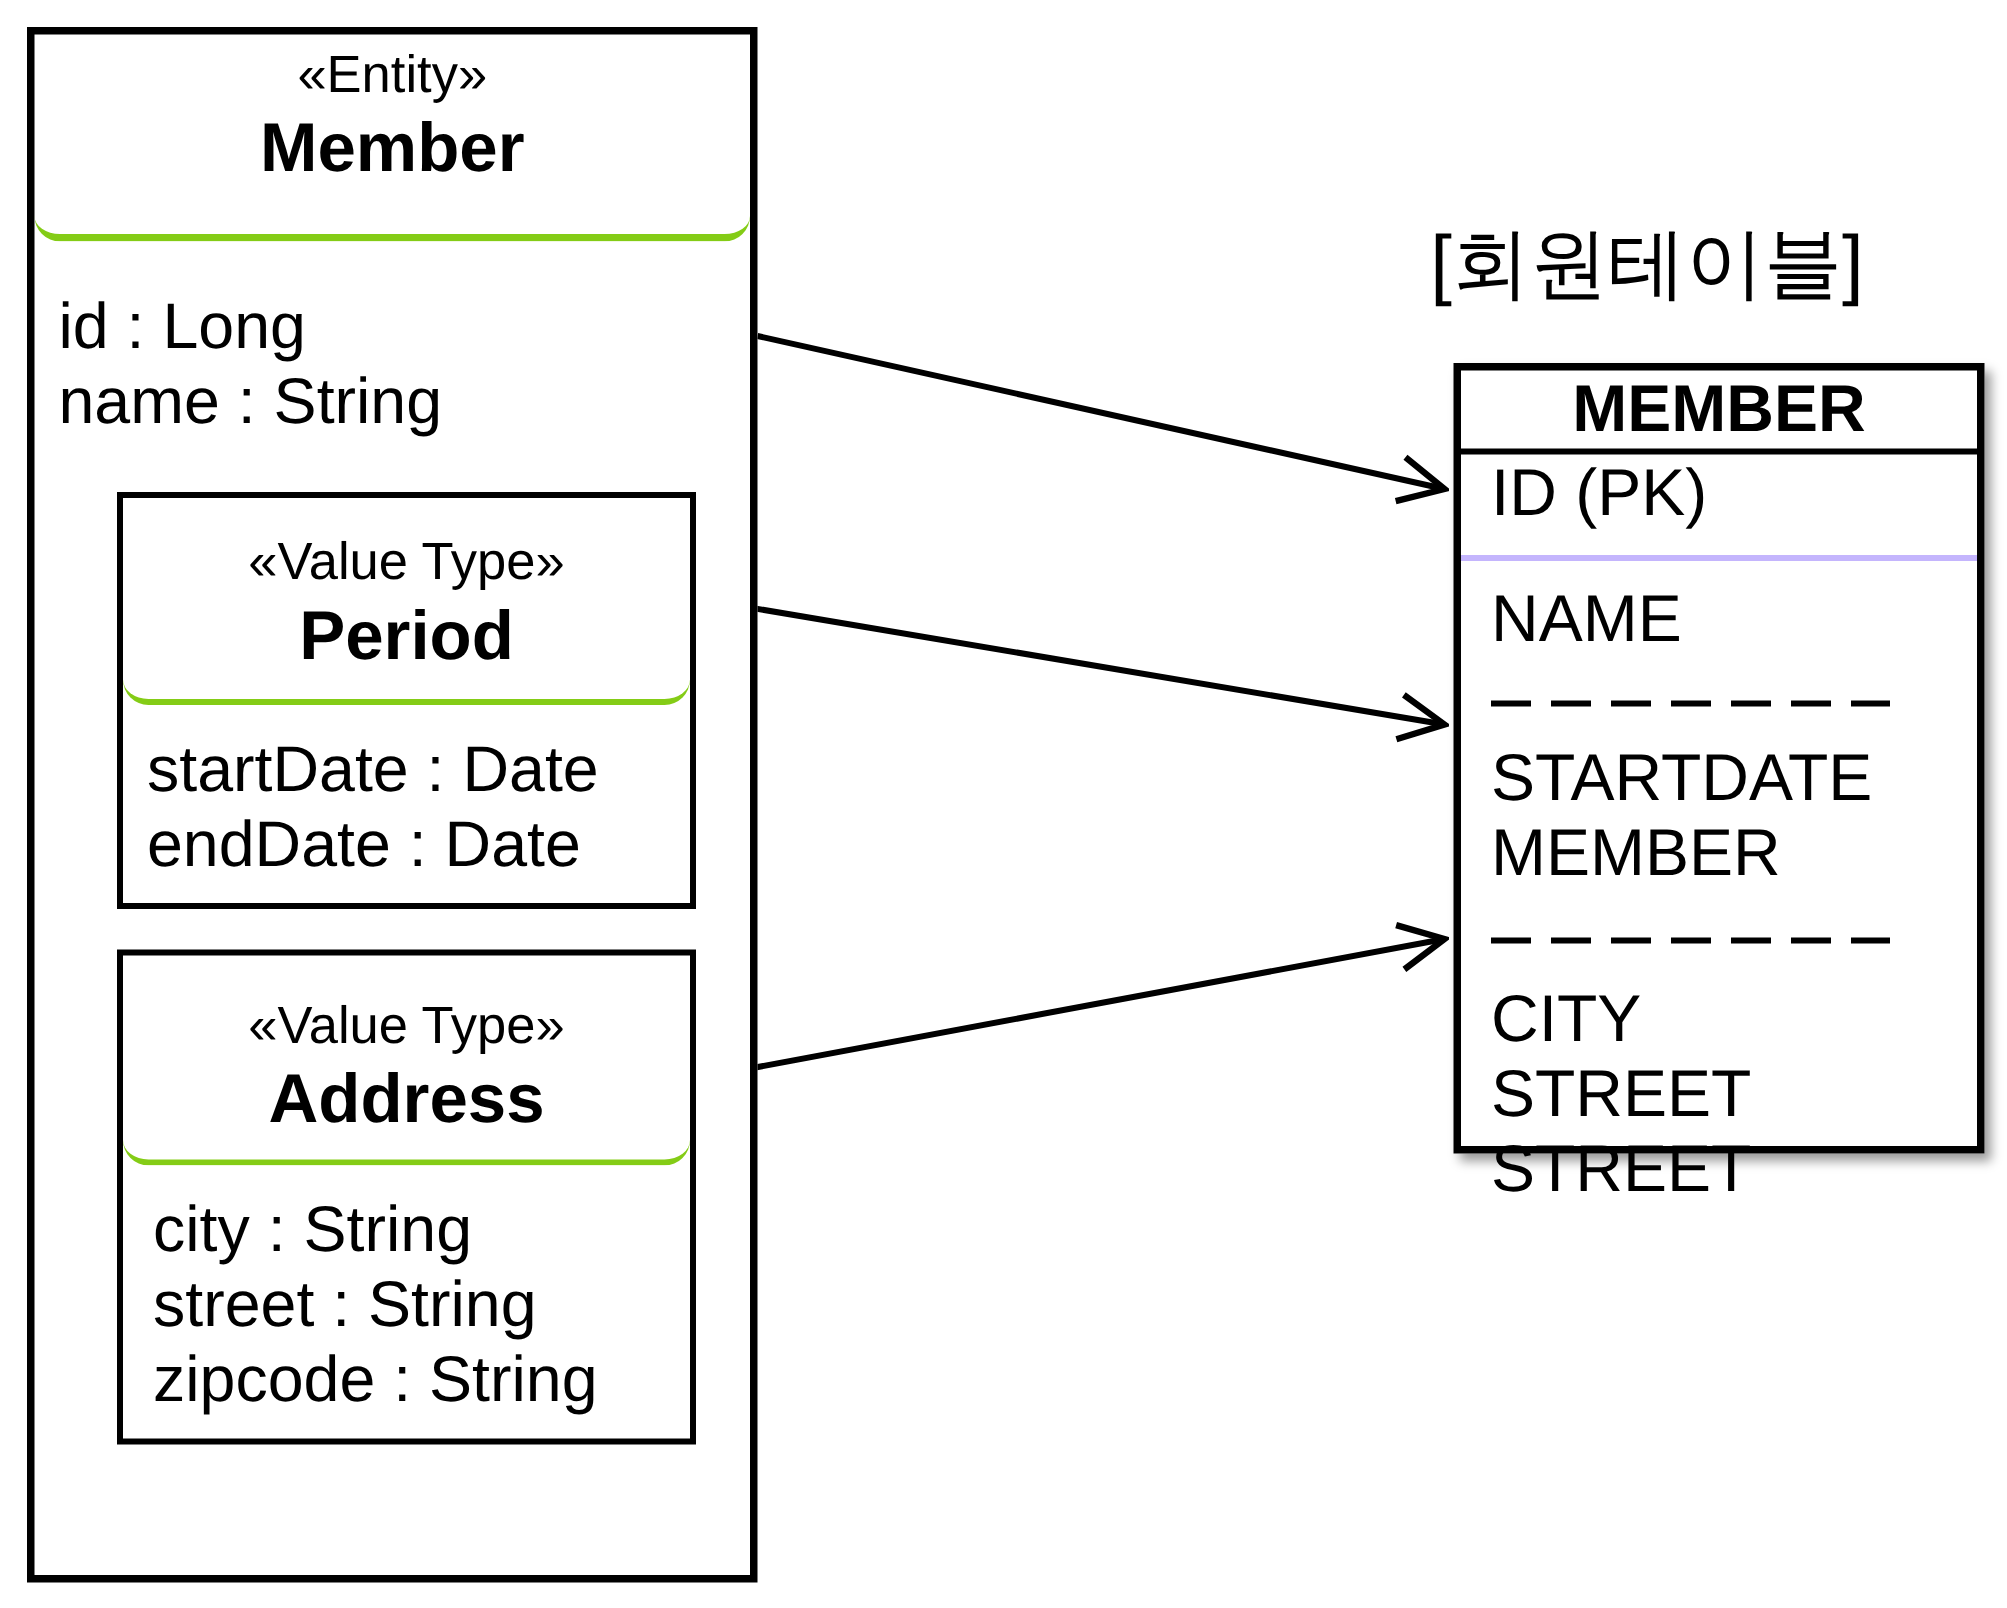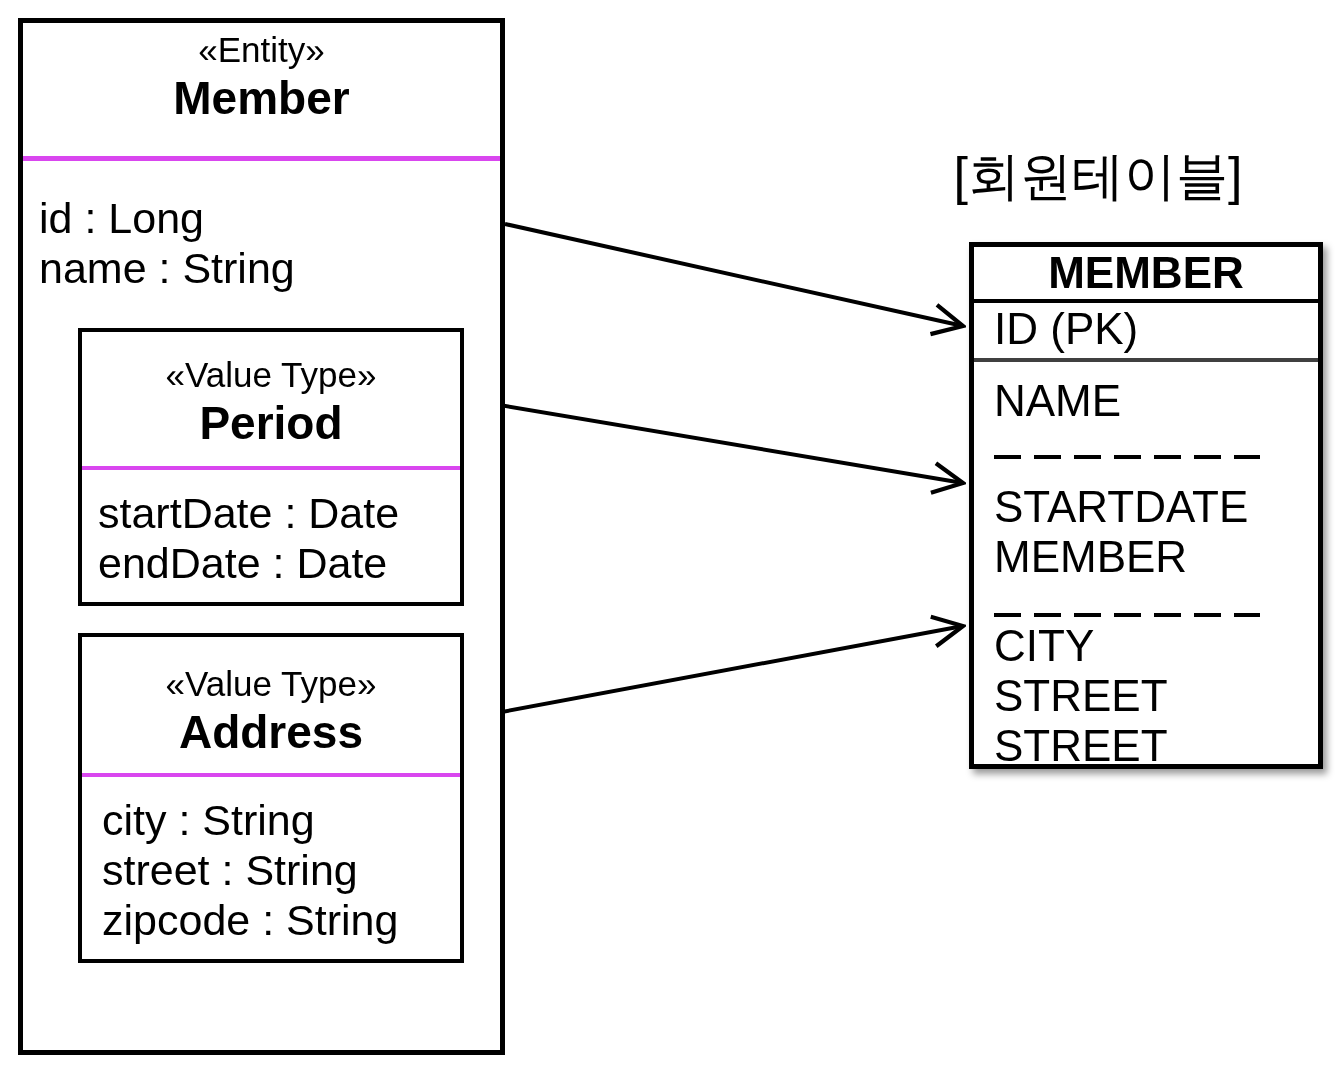--- a/index.html
+++ b/index.html
@@ -26,22 +26,23 @@
   
   .uml-box {
     position: absolute;
     background: #ffffff;
     box-sizing: border-box;
     border: 4px solid #000000;
   }
   .uml-box.outer { border-width: 5px; }
   .uml-header {
     box-sizing: border-box;
-    border-bottom: 4px solid #d946ef;
+    border-bottom: 4px solid #84cc16;
     text-align: center;
+    border-radius: 17px;
   }
   .uml-box.outer .uml-header { border-bottom-width: 5px; }
   .uml-stereotype {
     font-size: 35px;
     line-height: 46px;
     font-weight: 400;
   }
   .uml-name {
     font-size: 46px;
     line-height: 50px;
@@ -96,39 +97,39 @@
     box-sizing: border-box;
     height: 56px;
     line-height: 52px;
     border-bottom: 4px solid #000000;
     text-align: center;
     font-size: 44px;
     font-weight: 700;
   }
   .db-pk-row {
     box-sizing: border-box;
-    height: 59px;
+    height: 71px;
     line-height: 51px;
-    border-bottom: 4px solid #404040;
+    border-bottom: 4px solid #c4b5fd;
     padding-left: 20px;
     font-size: 44px;
   }
   .db-body {
     position: relative;
     box-sizing: border-box;
     padding-left: 20px;
   }
   .db-row {
     font-size: 44px;
     line-height: 50px;
     white-space: nowrap;
   }
   .db-row.r-name      { margin-top: 14px; }
   .db-row.r-startdate { margin-top: 23px; }
-  .db-row.r-city      { margin-top: 4px; }
+  .db-row.r-city      { margin-top: 26px; }
   .db-dash {
     width: 266px;
     height: 4px;
     background: repeating-linear-gradient(90deg,
       #000000 0px, #000000 27px,
       transparent 27px, transparent 40px);
   }
   .db-dash.d1 { margin-top: 29px; }
   .db-dash.d2 { margin-top: 31px; }
 </style>

